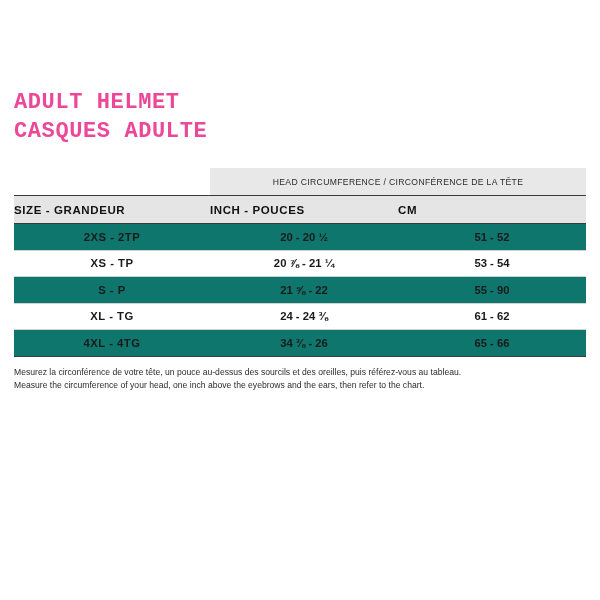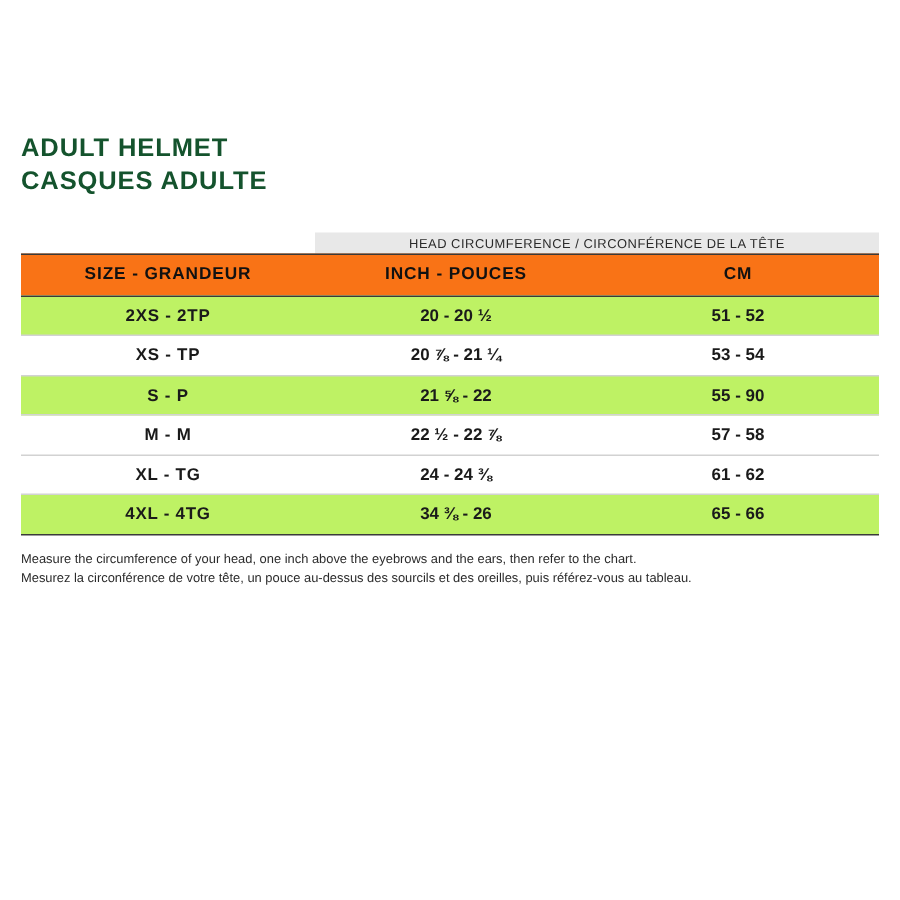--- a/index.html
+++ b/index.html
@@ -18,80 +18,80 @@
     width: 600px;
     height: 600px;
     box-sizing: border-box;
     padding: 88px 14px 0 14px;
     position: relative;
   }
   .title-block {
     margin-bottom: 22px;
   }
   .title-line {
-    font-size: 17px;
+    font-size: 22px;
     font-weight: bold;
     letter-spacing: 0.6px;
     line-height: 1.32;
-    color: #14532d;
+    color: #ec4899;
     text-transform: uppercase;
+    font-family: Liberation Mono, monospace;
   }
   table.size-chart {
     width: 572px;
     border-collapse: collapse;
     table-layout: fixed;
     font-size: 11px;
   }
   table.size-chart col.c1 { width: 196px; }
   table.size-chart col.c2 { width: 188px; }
   table.size-chart col.c3 { width: 188px; }
 
   td, th {
     padding: 0;
     margin: 0;
   }
   .band-head td {
-    height: 14px;
+    height: 27px;
     vertical-align: middle;
     text-align: center;
     font-size: 8.6px;
     letter-spacing: 0.35px;
     color: #2a2a2a;
     background: #e8e8e8;
   }
   .band-head td.blank {
     background: #ffffff;
   }
   .col-head td {
     height: 27px;
     vertical-align: middle;
-    text-align: center;
     font-weight: bold;
     font-size: 11.5px;
     letter-spacing: 0.6px;
     color: #111111;
     border-top: 1.4px solid #3a3a3a;
     border-bottom: 1.4px solid #3a3a3a;
-    background: #f97316;
+    background: #e5e5e5;
   }
   tbody tr td {
     height: 25.5px;
     vertical-align: middle;
     text-align: center;
     font-size: 11.3px;
     color: #1a1a1a;
     border-bottom: 1px solid #d2d2d2;
     font-weight: bold;
   }
   tbody tr td.size {
     font-weight: bold;
     letter-spacing: 0.5px;
   }
   tbody tr.shade td {
-    background: #bef264;
+    background: #0f766e;
   }
   tbody tr:last-child td {
     border-bottom: 1.4px solid #3a3a3a;
   }
   .notes {
     margin-top: 9px;
     font-size: 8.6px;
     line-height: 1.52;
     color: #2b2b2b;
     width: 572px;
@@ -134,35 +134,30 @@
         <td class="size">XS - TP</td>
         <td>20 ⅞ - 21 ¼</td>
         <td>53 - 54</td>
       </tr>
       <tr class="shade">
         <td class="size">S - P</td>
         <td>21 ⅝ - 22</td>
         <td>55 - 90</td>
       </tr>
       <tr>
-        <td class="size">M - M</td>
-        <td>22 ½ - 22 ⅞</td>
-        <td>57 - 58</td>
-      </tr>
-      <tr>
         <td class="size">XL - TG</td>
         <td>24 - 24 ⅜</td>
         <td>61 - 62</td>
       </tr>
       <tr class="shade">
         <td class="size">4XL - 4TG</td>
         <td>34 ⅜ - 26</td>
         <td>65 - 66</td>
       </tr>
     </tbody>
   </table>
 
   <div class="notes">
+    <div>Mesurez la circonférence de votre tête, un pouce au-dessus des sourcils et des oreilles, puis référez-vous au tableau.</div>
     <div>Measure the circumference of your head, one inch above the eyebrows and the ears, then refer to the chart.</div>
-    <div>Mesurez la circonférence de votre tête, un pouce au-dessus des sourcils et des oreilles, puis référez-vous au tableau.</div>
   </div>
 
 </div>
 
 </body></html>

